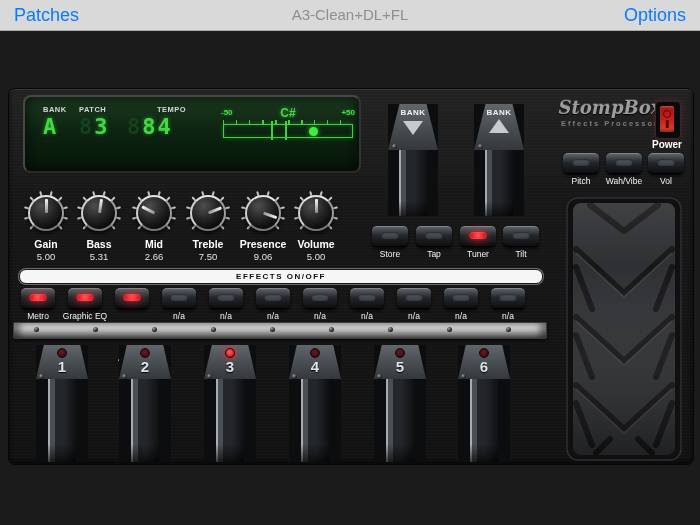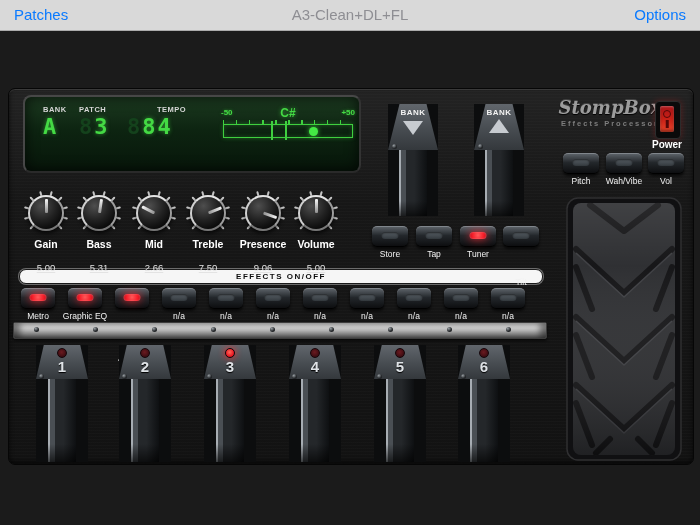--- a/index.html
+++ b/index.html
@@ -1,21 +1,21 @@
 <!DOCTYPE html>
 <html><head>
 <meta charset="utf-8">
 <style>
   html,body{margin:0;padding:0;background:#000;}
   .screen{position:relative;width:700px;height:525px;background:#1b1b1b;overflow:hidden;
           font-family:"Liberation Sans",sans-serif;}
   
   .navbar{position:absolute;left:0;top:0;width:700px;height:30px;background:#d9d9d9;
           border-bottom:1px solid #ababab;display:flex;align-items:center;}
-  .nav-link{position:absolute;top:0;height:28px;line-height:30px;font-size:15px;color:#0a7aff;cursor:pointer;text-align:right;}
+  .nav-link{position:absolute;top:0;height:28px;line-height:30px;font-size:18px;color:#0a7aff;cursor:pointer;text-align:right;}
   .nav-left{left:14px;} .nav-right{right:14px;}
   .nav-title{width:100%;text-align:center;line-height:30px;font-size:15px;font-weight:normal;color:#8e8e93;}
   
   .panel{position:absolute;left:8px;top:88px;width:684px;height:375px;border-radius:7px;
          background:repeating-linear-gradient(0deg, rgba(255,255,255,0.015) 0 1px, rgba(0,0,0,0) 1px 3px),
                     linear-gradient(180deg,#232323 0%,#171717 30%,#121212 100%);
          border:1px solid #060606;
          box-shadow:inset 0 1px 0 rgba(255,255,255,0.12), inset 0 -2px 5px rgba(0,0,0,0.7);}
   
   .lcd{position:absolute;left:14px;top:6px;width:334px;height:74px;border-radius:8px;
@@ -47,21 +47,21 @@
   .knob-unit{position:absolute;top:102px;width:56px;text-align:center;}
   .kwrap{position:relative;width:44px;height:44px;margin:0 auto;}
   .ktick{position:absolute;left:50%;top:50%;width:2px;height:5px;background:#c9c9c9;border-radius:1px;}
   .knob{position:absolute;left:4px;top:4px;width:36px;height:36px;border-radius:50%;box-sizing:border-box;
         background:radial-gradient(circle at 36% 28%,#4e4e4e 0%,#232323 45%,#090909 78%);
         border:2px solid;border-color:#e3e3e3 #9d9d9d #787878 #cfcfcf;
         box-shadow:0 2px 4px rgba(0,0,0,.8);}
   .kpointer{position:absolute;left:50%;top:50%;width:3px;height:14px;margin-left:-1.5px;margin-top:-14px;
             transform-origin:50% 100%;background:linear-gradient(180deg,#f8f8f8,#8f8f8f);border-radius:1px;}
   .klabel{margin-top:3px;font-size:10.5px;font-weight:bold;color:#fff;}
-  .kvalue{font-size:9.5px;color:#e3e3e3;margin-top:12px;text-decoration:underline;}
+  .kvalue{font-size:9.5px;color:#e3e3e3;margin-top:1px;}
   
   .sbtn{position:absolute;border-radius:5px;background:linear-gradient(180deg,#5a6066 0%,#23272b 45%,#0d0e10 100%);
         border-top:1px solid #80868c;border-bottom:1px solid #000;box-shadow:0 2px 3px rgba(0,0,0,.7);cursor:pointer;}
   .sbtn .ledbar{position:absolute;left:50%;top:5px;transform:translateX(-50%);width:17px;height:7px;border-radius:3.5px;
         background:linear-gradient(180deg,#565d63,#343a3f);box-shadow:inset 0 1px 2px rgba(0,0,0,.6);}
   .sbtn.lit .ledbar{background:radial-gradient(circle at 50% 45%,#ff5a5a 0%,#f51c28 60%,#b00812 100%);
         box-shadow:0 0 8px rgba(255,40,50,.9), inset 0 0 2px rgba(255,255,255,.4);}
   .btn-label{position:absolute;text-align:center;font-size:8.5px;color:#f2f2f2;}
   
   .pedal{position:absolute;cursor:pointer;}
@@ -290,21 +290,21 @@
           <div class="ledbar"></div>
         </div>
         <div class="btn-label" style="left: 397px; top: 160px; width: 56px;">Tap</div>
         <div class="sbtn lit" style="left: 451px; top: 137px; width: 36px; height: 19px;">
           <div class="ledbar"></div>
         </div>
         <div class="btn-label" style="left: 441px; top: 160px; width: 56px;">Tuner</div>
         <div class="sbtn" style="left: 494px; top: 137px; width: 36px; height: 19px;">
           <div class="ledbar"></div>
         </div>
-        <div class="btn-label" style="left: 484px; top: 160px; width: 56px; margin-top: 28px;">Tilt</div>
+        <div class="btn-label" style="left: 484px; top: 160px; width: 56px;">Tilt</div>
       </div>
 
     <div class="brand">
       <div class="brand-name">StompBox</div>
       <div class="brand-tag">Effects Processor</div>
     </div>
     <div class="power-switch">
       <div class="rocker">
         <div class="pow-o"></div>
         <div class="pow-i"></div>

